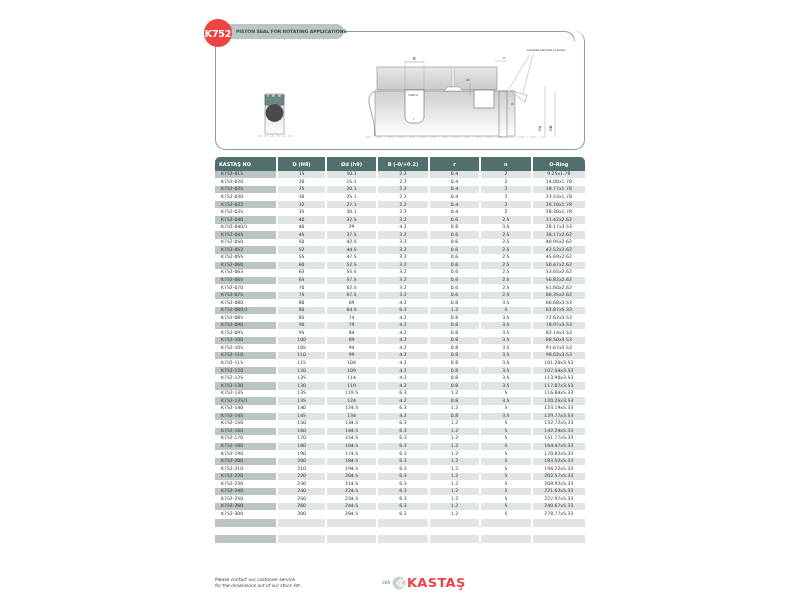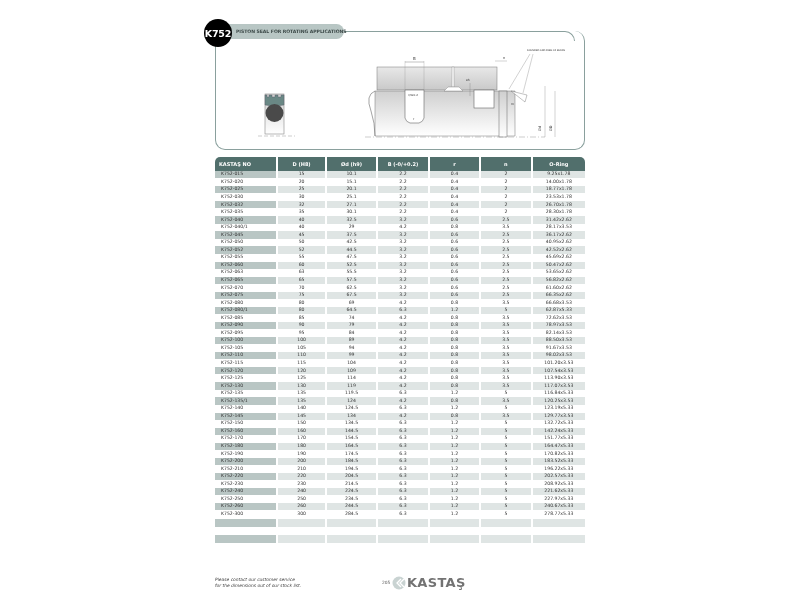--- a/index.html
+++ b/index.html
@@ -1,20 +1,20 @@
 <!DOCTYPE html>
 <html><head>
 <meta charset="utf-8">
 <style>
   html, body { margin:0; padding:0; background:#ffffff; }
   body { width:800px; height:600px; position:relative; overflow:hidden; font-family:"DejaVu Sans", sans-serif; }
   .page { position:absolute; left:0; top:0; width:800px; height:600px; }
 
   
-  .badge { position:absolute; left:204px; top:19px; width:28px; height:28px; border-radius:50%; background:#000000; color:#fff; font-weight:bold; font-size:9.5px; display:flex; align-items:center; justify-content:center; z-index:3; letter-spacing:-0.2px; }
+  .badge { position:absolute; left:204px; top:19px; width:28px; height:28px; border-radius:50%; background:#ef4444; color:#fff; font-weight:bold; font-size:9.5px; display:flex; align-items:center; justify-content:center; z-index:3; letter-spacing:-0.2px; }
   .title-pill { position:absolute; left:224px; top:24px; width:120px; height:15px; background:#b8c6c4; border-radius:0 8px 8px 0; z-index:2; display:flex; align-items:center; padding-left:12px; box-sizing:border-box; }
   .title-pill span { font-size:4.6px; font-weight:bold; color:#3d4a49; white-space:nowrap; letter-spacing:-0.05px; }
 
   
   .frame { position:absolute; left:215px; top:31px; width:370px; height:119px; border:1px solid #8aa09d; border-left:1.2px solid #8aa09d; border-top:none; border-radius:0 10px 10px 10px; box-sizing:border-box; }
   .frame-top { position:absolute; left:340px; top:31px; width:235px; height:10px; border-top:1px solid #8aa09d; border-right:1px solid #8aa09d; border-radius:0 10px 0 0; box-sizing:border-box; }
   .diagram { position:absolute; left:215px; top:31px; width:370px; height:119px; }
 
   
   .table { position:absolute; left:215px; top:157px; width:370px; }
@@ -33,21 +33,21 @@
   .row.blank .cell { background:#dfe5e4; }
   .row.blank .cell.first { background:#b9c6c4; }
   .row.spacer { height:7px; }
 
   .w0 { width:62px; } .w1 { width:47px; } .w2 { width:50px; } .w3 { width:50px; } .w4 { width:50px; } .w5 { width:50px; } .w6 { width:53px; }
 
   .footer-note { position:absolute; left:215px; top:577px; font-size:4.4px; font-style:italic; color:#444; line-height:6px; }
   .page-num { position:absolute; left:382px; top:580px; font-size:4.4px; color:#555; }
   .logo { position:absolute; left:392px; top:575px; display:flex; align-items:center; }
   .logo-mark { width:14px; height:14px; }
-  .logo-text { font-size:13px; color:#737373; font-weight:bold; letter-spacing:0.3px; font-family:"DejaVu Sans", sans-serif; margin-left:1px; }
+  .logo-text { font-size:13px; color:#ef4444; font-weight:bold; letter-spacing:0.3px; font-family:"DejaVu Sans", sans-serif; margin-left:1px; }
 
   .dim-text { font-family:"DejaVu Sans", sans-serif; }
 </style>
 </head>
 <body>
 
 <div class="page">
 
   <div class="badge">
       <span>K752</span>

